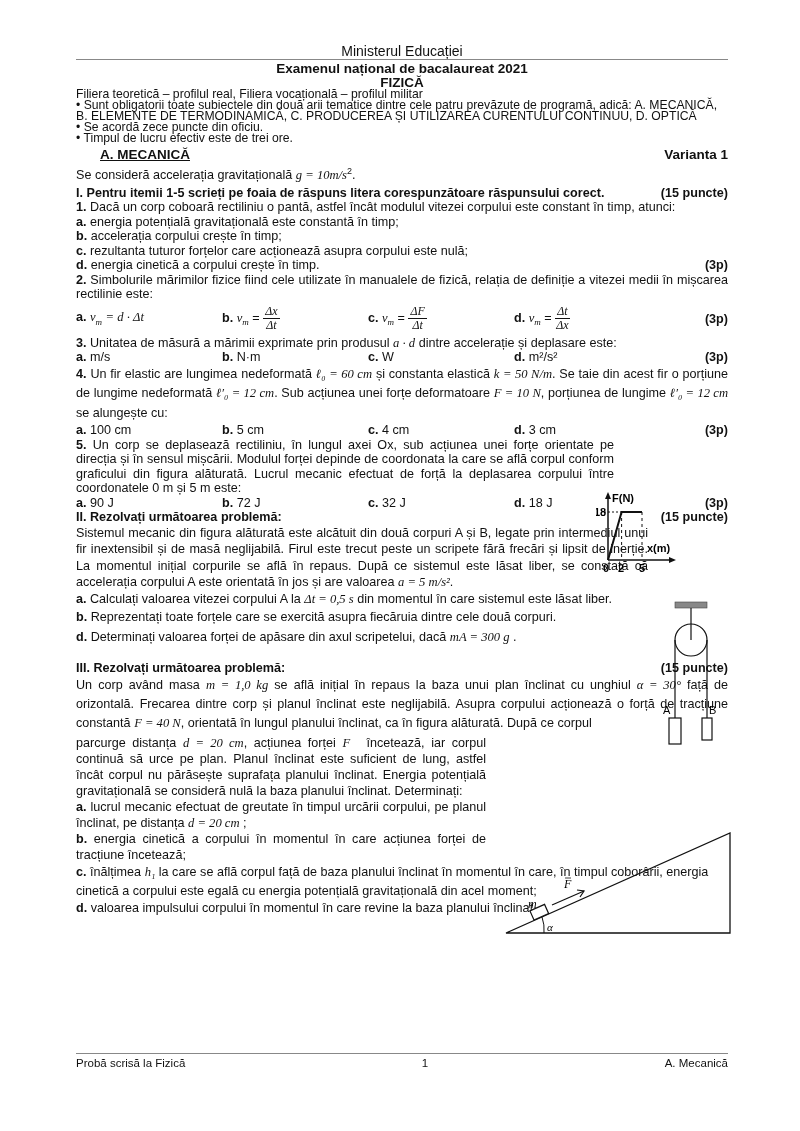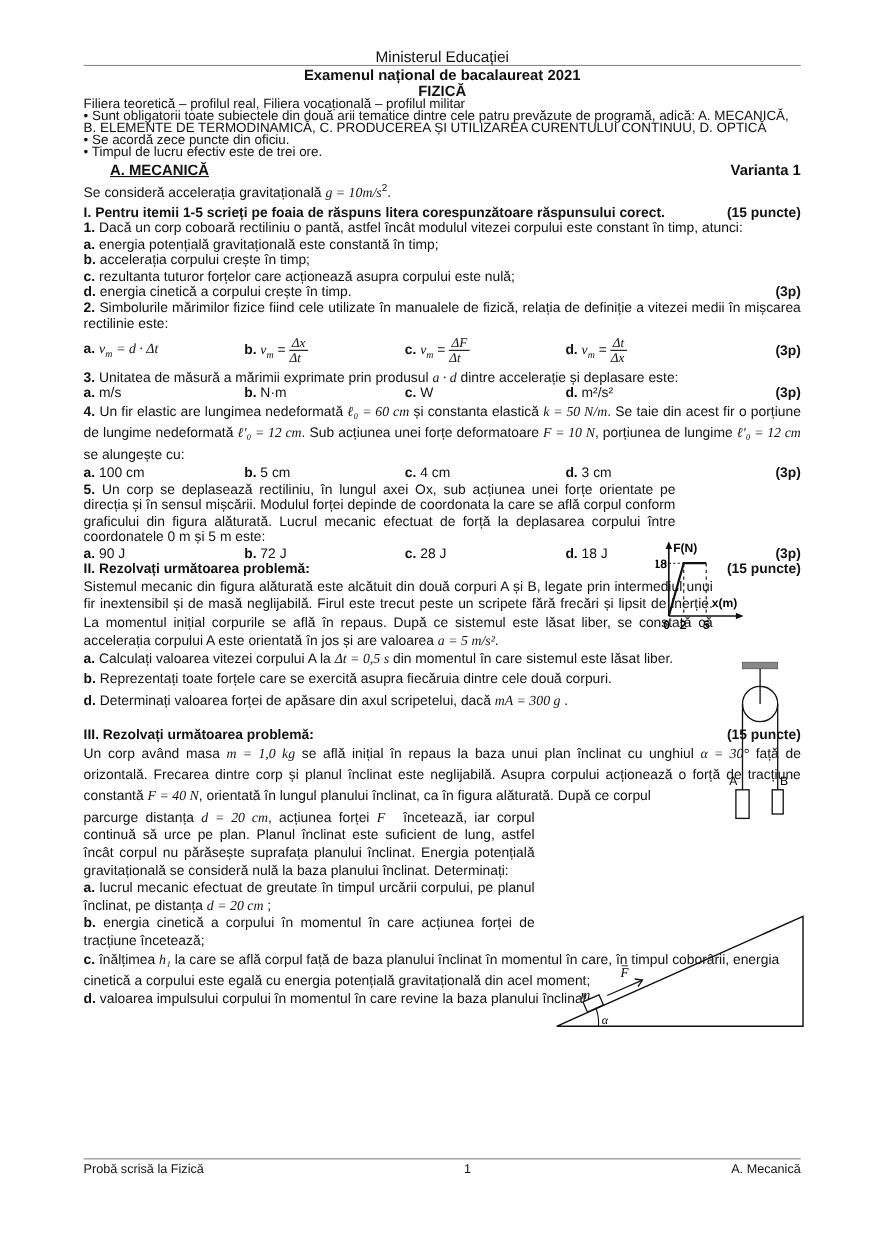--- a/index.html
+++ b/index.html
@@ -14,21 +14,21 @@
   .b { font-weight:bold; }
   .i { font-style:italic; font-family:"Liberation Serif", serif; }
   .row { display:flex; justify-content:space-between; align-items:baseline; }
   .sec { font-weight:bold; font-size:13.5px; }
   .u { text-decoration:underline; }
   .opts { display:flex; align-items:center; }
   .opt { width:146px; }
   .opt.last { flex:1; }
   .pts { margin-left:auto; }
   .just { text-align:justify; }
-  .frac { display:inline-flex; flex-direction:column; align-items:flex-start; vertical-align:middle; font-family:"Liberation Serif", serif; font-style:italic; font-size:12px; line-height:13px; }
+  .frac { display:inline-flex; flex-direction:column; align-items:center; vertical-align:middle; font-family:"Liberation Serif", serif; font-style:italic; font-size:12px; line-height:13px; }
   .frac .num { border-bottom:1px solid #111; padding:0 2px; }
   sup, sub { font-size:9px; }
   .fig { position:absolute; }
   .footer { position:absolute; left:76px; top:1052px; width:652px; }
   .footer .rule { margin-bottom:3px; }
   .footer .row { font-size:11.5px; }
 </style>
 </head>
 <body>
 
@@ -125,21 +125,21 @@
     <span class="b pts">(3p)</span>
   </div>
 
   <div class="just line" style="width:538px">
     <span class="b">5.</span>
     <span>Un corp se deplasează rectiliniu, în lungul axei Ox, sub acțiunea unei forțe orientate pe direcția și în sensul mișcării. Modulul forței depinde de coordonata la care se află corpul conform graficului din figura alăturată. Lucrul mecanic efectuat de forță la deplasarea corpului între coordonatele 0 m și 5 m este:</span>
   </div>
   <div class="opts line">
     <div class="opt"><span class="b">a.</span> <span>90 J</span></div>
     <div class="opt"><span class="b">b.</span> <span>72 J</span></div>
-    <div class="opt"><span class="b">c.</span> <span>28 J</span></div>
+    <div class="opt"><span class="b">c.</span> <span>32 J</span></div>
     <div class="opt last"><span class="b">d.</span> <span>18 J</span></div>
     <span class="b pts">(3p)</span>
   </div>
 
   <div class="row line">
     <span class="b">II. Rezolvați următoarea problemă:</span>
     <span class="b">(15 puncte)</span>
   </div>
   <div style="width:572px; line-height:16.5px" class="just">
     <span>Sistemul mecanic din figura alăturată este alcătuit din două corpuri A și B, legate prin intermediul unui fir inextensibil și de masă neglijabilă. Firul este trecut peste un scripete fără frecări și lipsit de inerție. La momentul inițial corpurile se află în repaus. După ce sistemul este</span>

